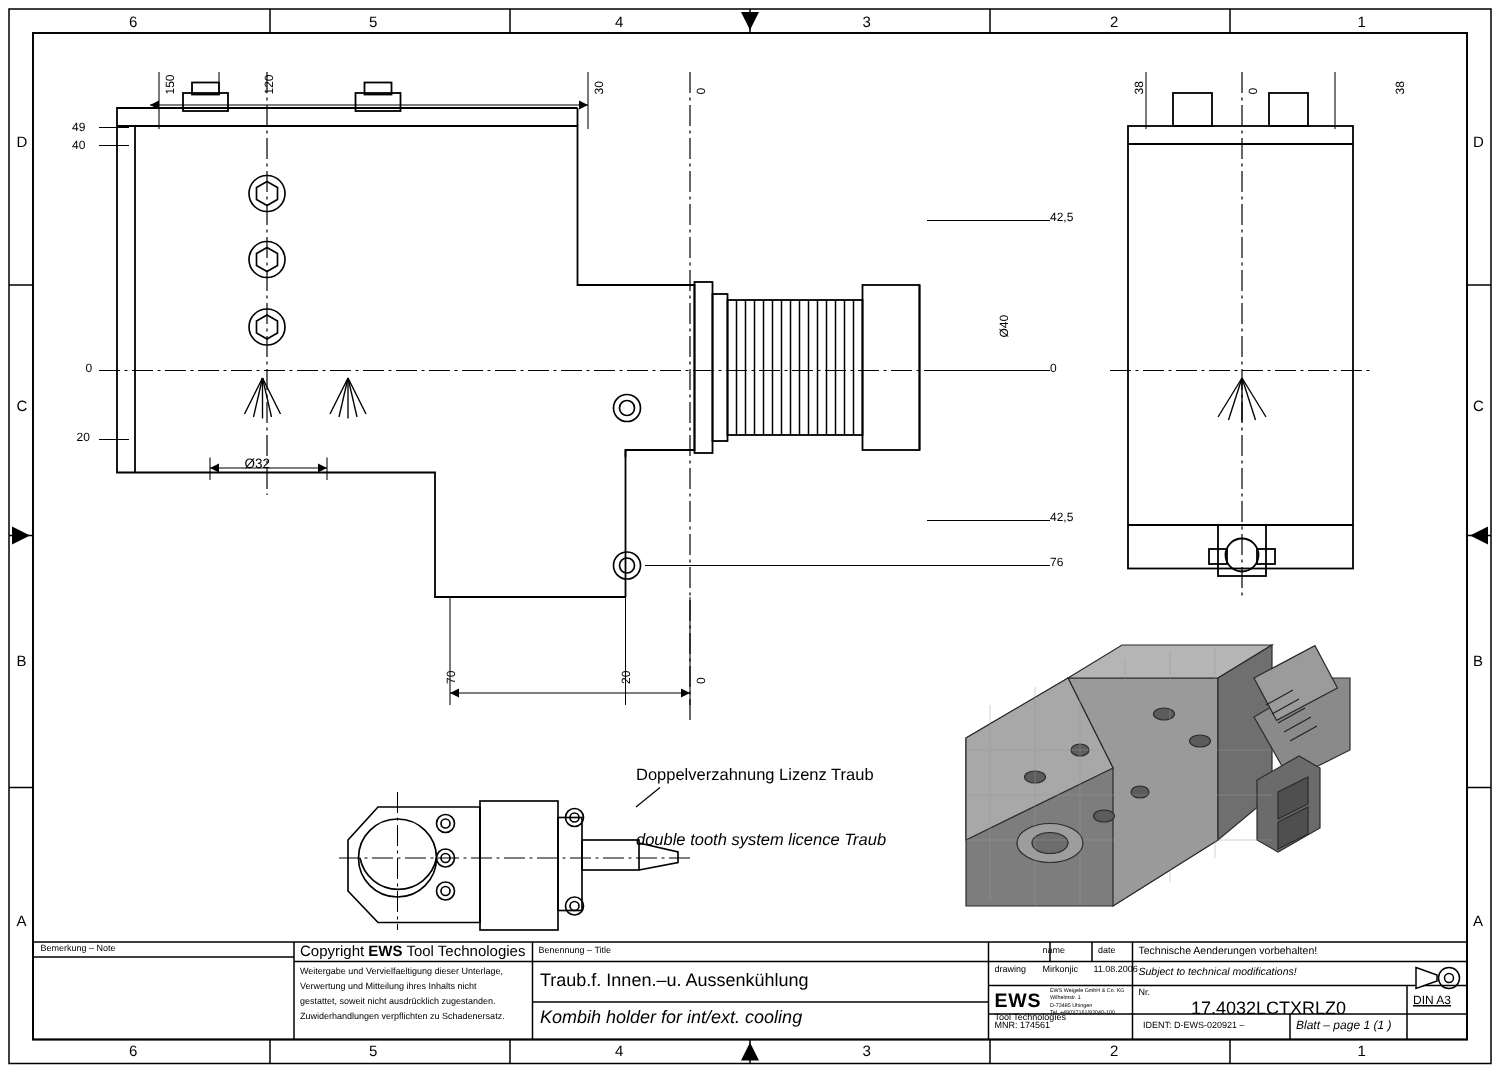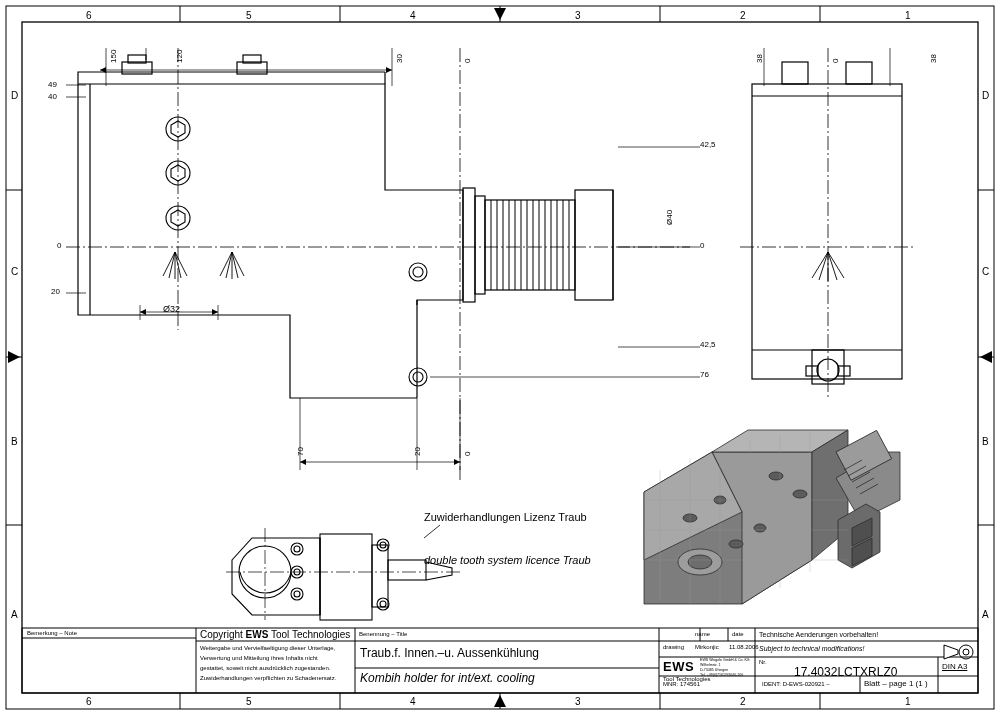--- a/index.html
+++ b/index.html
@@ -264,21 +264,21 @@
     </g>
     <g stroke="#000" stroke-width="0.7" stroke-dasharray="14,3,2,3">
       <line x1="226" y1="572" x2="460" y2="572"></line>
       <line x1="265" y1="528" x2="265" y2="620"></line>
     </g>
 
     <g stroke="#000" stroke-width="0.8">
       <line x1="424" y1="538" x2="440" y2="525"></line>
     </g>
   </svg>
-  <div class="txt s11" style="left:424px;top:512px;">Zuwiderhandlungen Lizenz Traub</div>
+  <div class="txt s11" style="left:424px;top:512px;">Doppelverzahnung Lizenz Traub</div>
   <div class="txt s11 it" style="left:424px;top:528px;margin-top:27px;">double tooth system licence Traub</div>
 
   <svg width="1000" height="715">
     <defs>
       <linearGradient id="gmid" x1="0" y1="0" x2="0" y2="1">
         <stop offset="0%" stop-color="#8e8e8e"></stop>
           <stop offset="100%" stop-color="#6a6a6a"></stop>
       </linearGradient>
     </defs>
     <g stroke="#2b2b2b" stroke-width="0.8">
@@ -381,16 +381,16 @@
 
   <div class="txt" style="left:663px;top:660px;font-size:13px;font-weight:bold;letter-spacing:0.5px;">EWS</div>
   <div class="txt s6" style="left:663px;top:676px;">Tool Technologies</div>
   <div class="txt" style="left:700px;top:659px;font-size:3.6px;">EWS Weigele GmbH &amp; Co. KG</div>
   <div class="txt" style="left:700px;top:664px;font-size:3.6px;">Wilhelmstr. 1</div>
   <div class="txt" style="left:700px;top:669px;font-size:3.6px;">D-73485 Uhingen</div>
   <div class="txt" style="left:700px;top:674px;font-size:3.6px;">Tel. +49(0)7161/93040-100</div>
 
   <div class="txt s6" style="left:663px;top:681px;">MNR: 174561</div>
   <div class="txt s6" style="left:762px;top:681px;">IDENT: D-EWS-020921 –</div>
-  <div class="txt s8" style="left:864px;top:680px;">Blatt – page  1 (1 )</div>
+  <div class="txt s8" style="left:864px;top:680px;font-style:italic;">Blatt – page  1 (1 )</div>
   <div class="txt s8" style="left:942px;top:663px;text-decoration:underline;">DIN A3</div>
 
 </div>
 
 </body></html>

